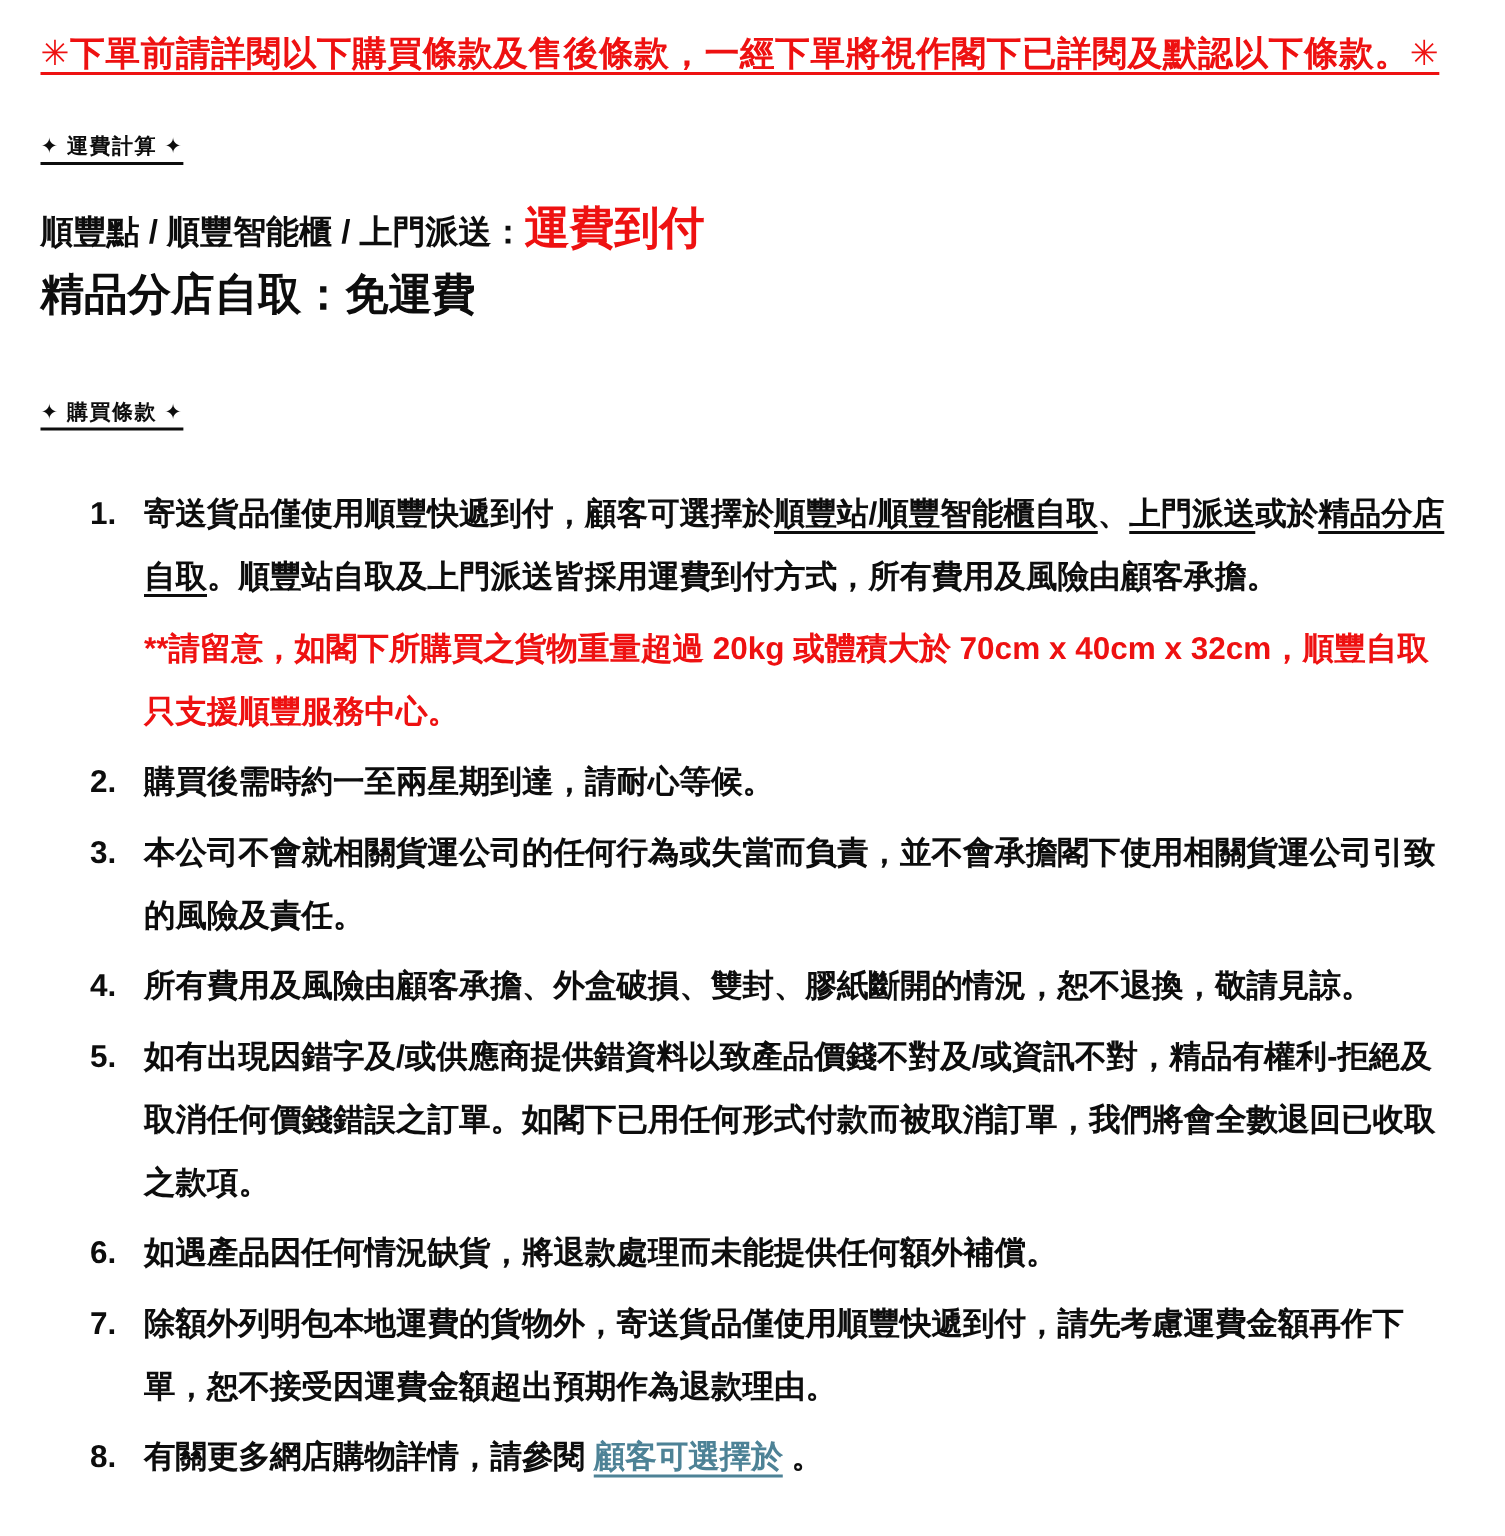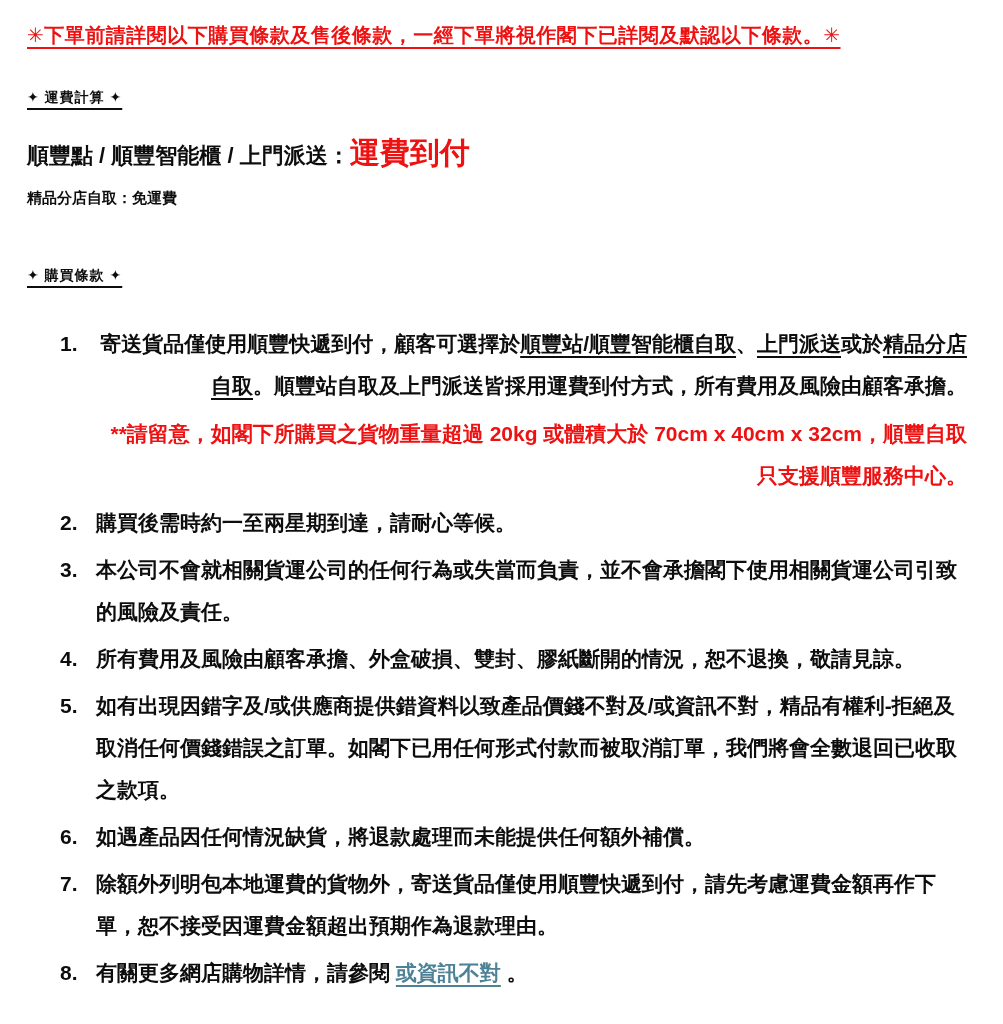--- a/index.html
+++ b/index.html
@@ -17,21 +17,21 @@
   }
   .page {
     box-sizing: border-box;
     width: 1003px;
     height: 1024px;
     padding: 20px 36px 10px 27px;
   }
   
   .notice {
     margin: 0 0 34px 0;
-    font-size: 20px;
+    font-size: 23px;
     line-height: 30px;
     color: #ee1111;
     text-decoration: underline;
     text-decoration-thickness: 2px;
     text-underline-offset: 5px;
     letter-spacing: 0.5px;
   }
   
   .heading {
     margin: 0;
@@ -52,21 +52,21 @@
     font-size: 22px;
     line-height: 38px;
   }
   .ship-value {
     color: #ee1111;
     font-size: 30px;
     font-family: Liberation Serif, serif;
   }
   .ship-line2 {
     margin: 8px 0 0 0;
-    font-size: 15px;
+    font-size: 29px;
     line-height: 30px;
   }
   
   ol.terms {
     list-style: none;
     counter-reset: term;
     margin: 35px 0 0 0;
     padding: 0 0 0 33px;
     font-size: 21px;
   }
@@ -79,21 +79,20 @@
   }
   ol.terms > li::before {
     content: counter(term) ".";
     position: absolute;
     left: 0;
     top: 0;
     line-height: 42px;
   }
   ol.terms p {
     margin: 0;
-    text-align: right;
   }
   .red-note {
     color: #ee1111;
     margin-top: 6px !important;
   }
   .u {
     text-decoration: underline;
     text-decoration-thickness: 2px;
     text-underline-offset: 5px;
   }
@@ -124,16 +123,16 @@
     <li>
       <p><span>寄送貨品僅使用順豐快遞到付，顧客可選擇於</span><span class="u">順豐站/順豐智能櫃自取</span><span>、</span><span class="u">上門派送</span><span>或於</span><span class="u">精品分店自取</span><span>。順豐站自取及上門派送皆採用運費到付方式，所有費用及風險由顧客承擔。</span></p>
       <p class="red-note">**請留意，如閣下所購買之貨物重量超過 20kg 或體積大於 70cm x 40cm x 32cm，順豐自取只支援順豐服務中心。</p>
     </li>
     <li>購買後需時約一至兩星期到達，請耐心等候。</li>
     <li>本公司不會就相關貨運公司的任何行為或失當而負責，並不會承擔閣下使用相關貨運公司引致的風險及責任。</li>
     <li>所有費用及風險由顧客承擔、外盒破損、雙封、膠紙斷開的情況，恕不退換，敬請見諒。</li>
     <li>如有出現因錯字及/或供應商提供錯資料以致產品價錢不對及/或資訊不對，精品有權利-拒絕及取消任何價錢錯誤之訂單。如閣下已用任何形式付款而被取消訂單，我們將會全數退回已收取之款項。</li>
     <li>如遇產品因任何情況缺貨，將退款處理而未能提供任何額外補償。</li>
     <li>除額外列明包本地運費的貨物外，寄送貨品僅使用順豐快遞到付，請先考慮運費金額再作下單，恕不接受因運費金額超出預期作為退款理由。</li>
-    <li><span>有關更多網店購物詳情，請參閱 </span><a class="link">或資訊不對</a><span> 。</span></li>
+    <li><span>有關更多網店購物詳情，請參閱 </span><a class="link">顧客可選擇於</a><span> 。</span></li>
   </ol>
 
 </div>
 
 </body></html>

